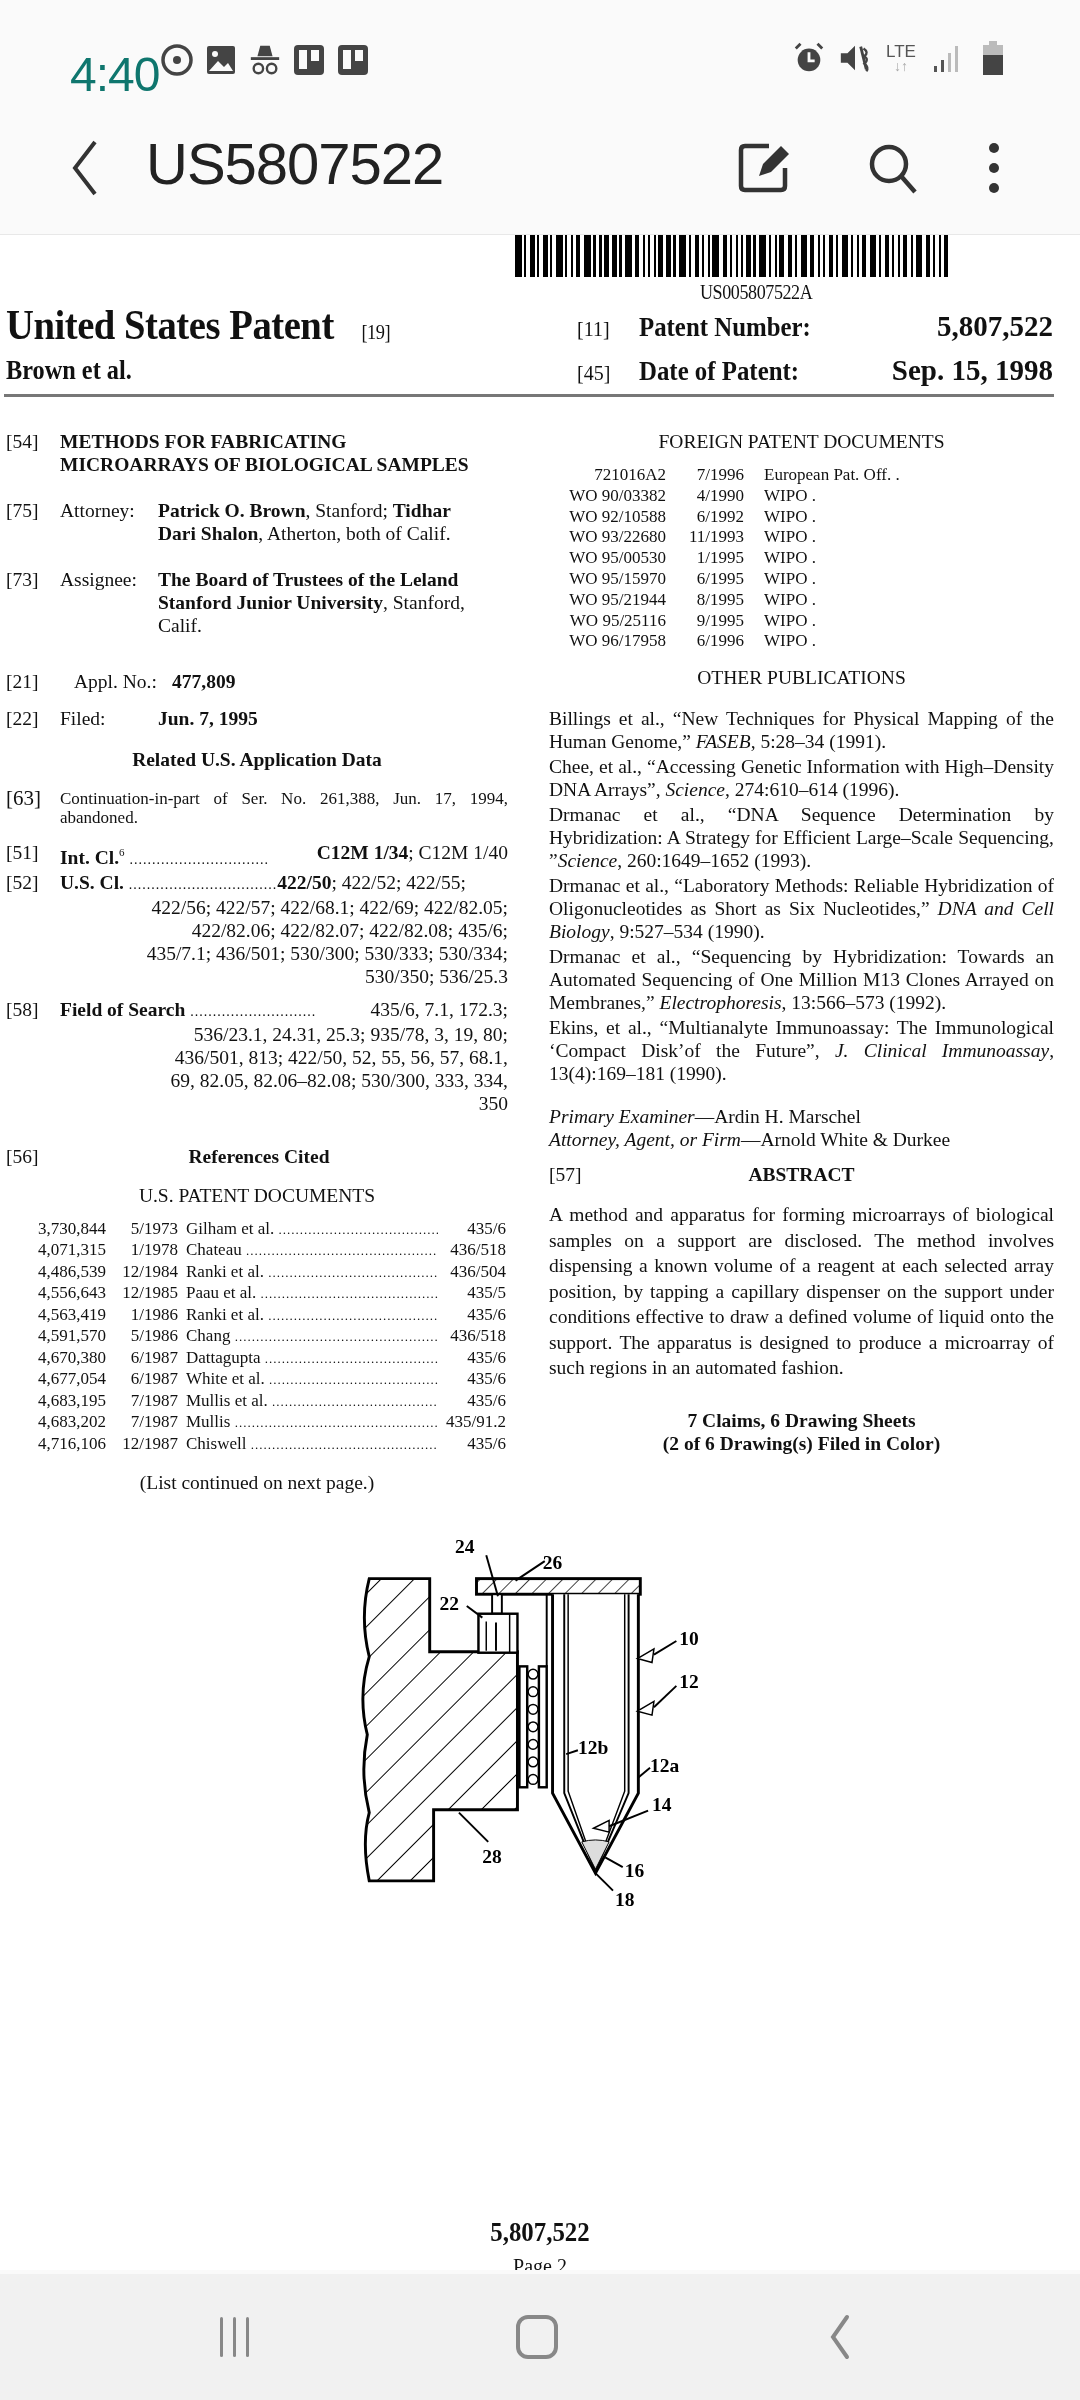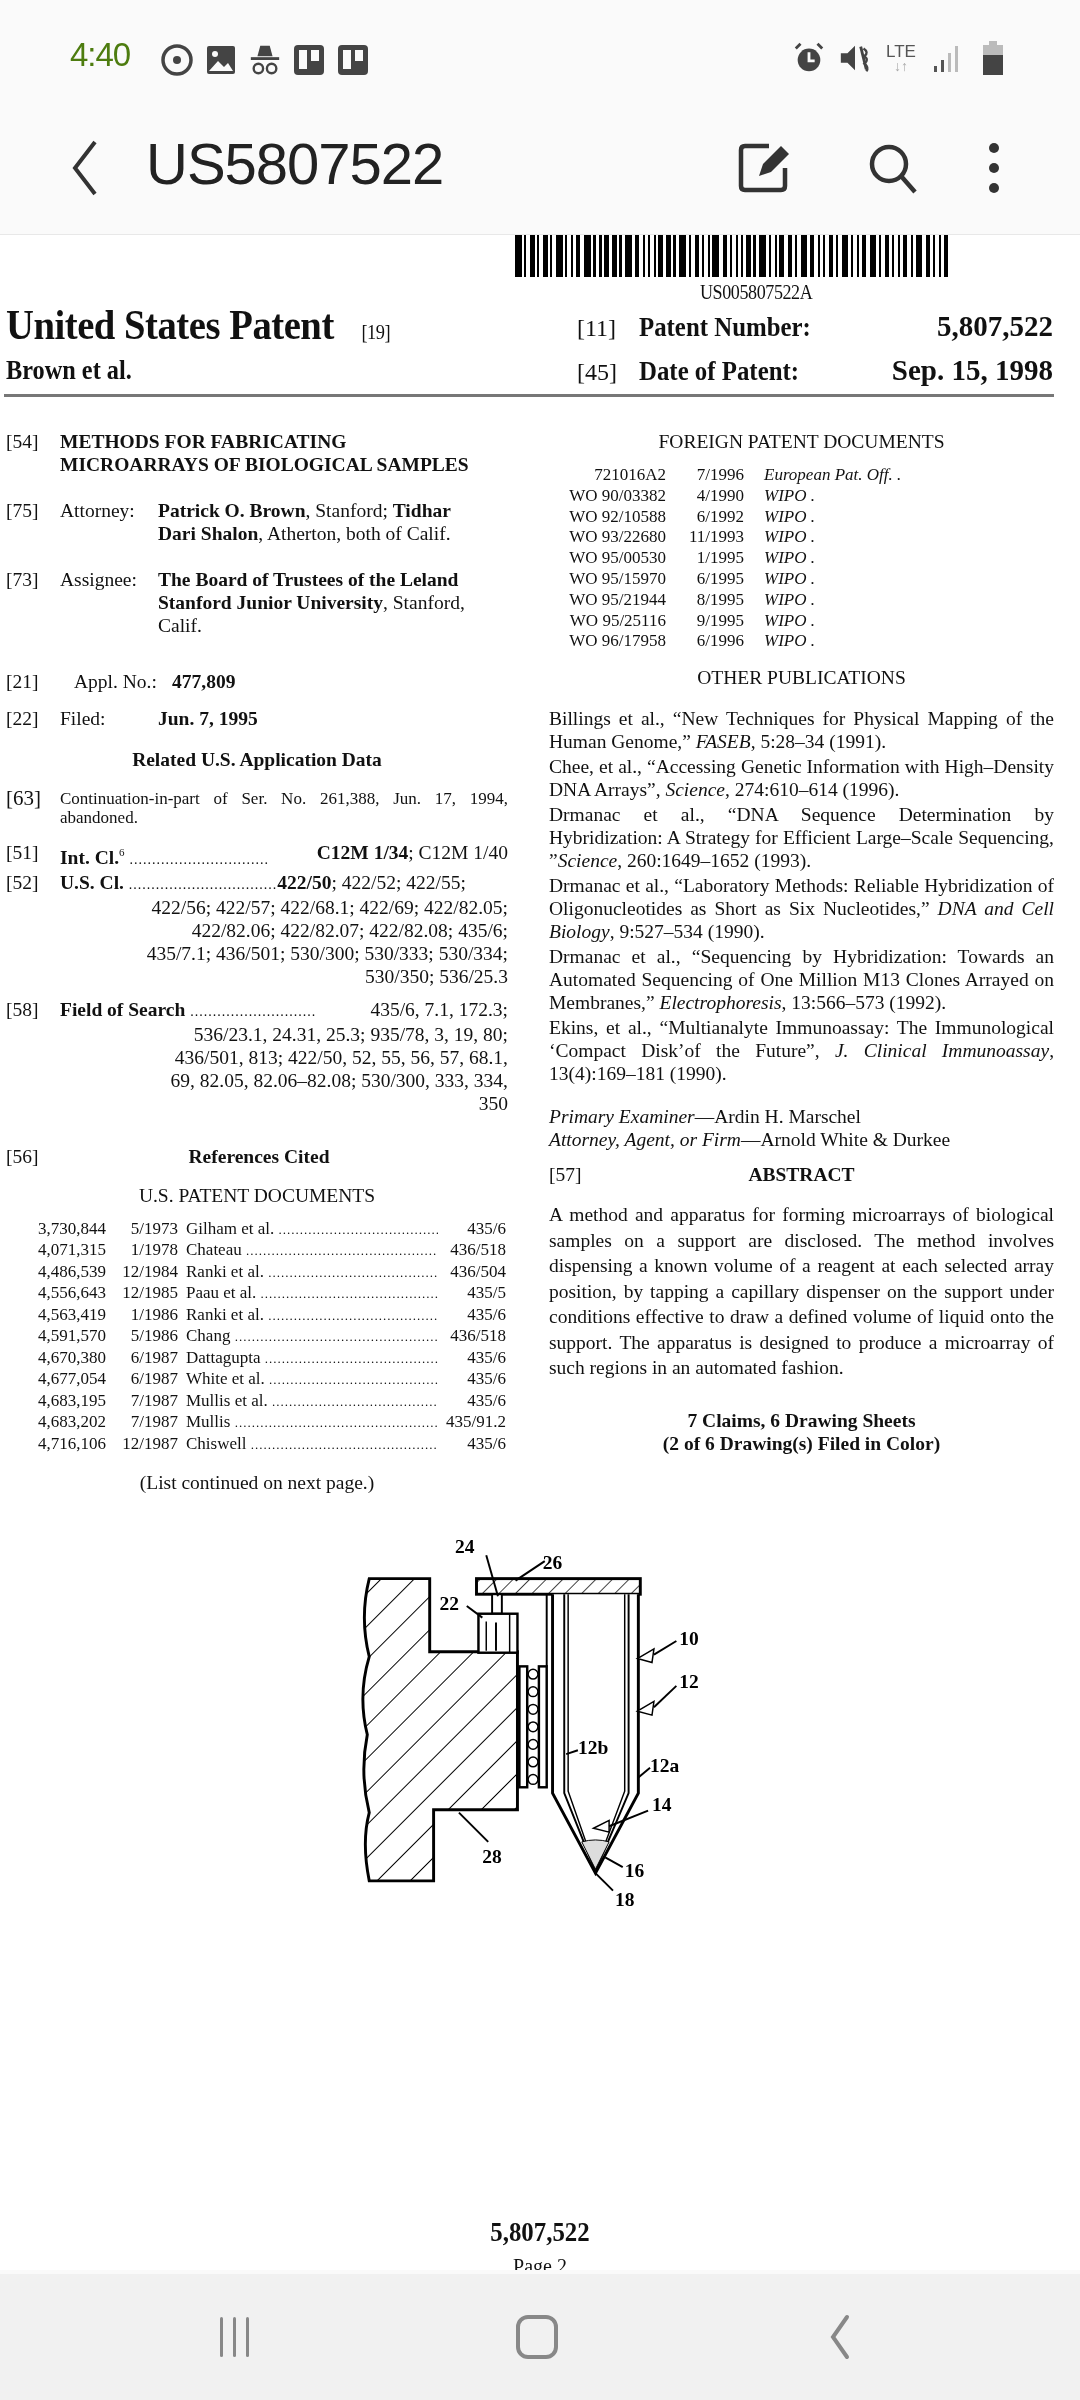--- a/index.html
+++ b/index.html
@@ -1,42 +1,42 @@
 <!DOCTYPE html>
 <html><head>
 <meta charset="utf-8">
 <style>
   * { box-sizing: border-box; margin: 0; padding: 0; }
   html, body { width: 1080px; height: 2400px; overflow: hidden; background: #fafafa; }
   body { position: relative; font-family: "Liberation Serif", serif; color: #111; }
 
   
   .status-bar { position: absolute; top: 0; left: 0; width: 1080px; height: 120px; background: #fafafa; }
-  .status-time { position: absolute; left: 70px; top: 36px; font-family: "Liberation Sans", sans-serif; font-size: 33px; color: #4d7c0f; letter-spacing: -1px; }
+  .status-time { position: absolute; left: 70px; top: 47px; font-family: "Liberation Sans", sans-serif; font-size: 48px; color: #0f766e; letter-spacing: -1px; }
   .sb-icons-left { position: absolute; left: 160px; top: 42px; display: flex; gap: 10px; align-items: center; }
   .sb-icons-right { position: absolute; right: 70px; top: 40px; display: flex; gap: 12px; align-items: center; }
   .sb-ic { width: 34px; height: 36px; display: flex; align-items: center; justify-content: center; }
 
   
   .app-bar { position: absolute; top: 120px; left: 0; width: 1080px; height: 115px; background: #fafafa; border-bottom: 1px solid #e8e8e8; }
   .back-btn { position: absolute; left: 60px; top: 8px; width: 50px; height: 80px; display: flex; align-items: center; justify-content: center; }
   .app-title { position: absolute; left: 146px; top: 10px; font-family: "Liberation Sans", sans-serif; font-size: 58px; color: #222; letter-spacing: -1px; }
   .ab-btn { position: absolute; top: 12px; width: 64px; height: 72px; display: flex; align-items: center; justify-content: center; }
 
   
   .doc { position: absolute; top: 235px; left: 0; width: 1080px; height: 2035px; background: #ffffff; overflow: hidden; }
   .barcode { position: absolute; left: 515px; top: 0; width: 537px; height: 42px; display: flex; align-items: stretch; }
   .barcode span { display: block; background: #000; }
   .barcode-text { position: absolute; left: 700px; top: 44px; font-size: 22px; letter-spacing: -0.5px; transform: scaleX(0.82); transform-origin: left; }
 
   .h-title { position: absolute; left: 6px; top: 66px; font-size: 42px; font-weight: bold; letter-spacing: -0.5px; transform: scaleX(0.92); transform-origin: left; }
   .h-code { font-size: 20px; font-weight: normal; }
   .h-authors { position: absolute; left: 6px; top: 120px; font-size: 27px; font-weight: bold; transform: scaleX(0.9); transform-origin: left; }
   .h-right-row { position: absolute; left: 577px; width: 476px; display: flex; align-items: baseline; }
-  .h-right-row .code { font-size: 24px; width: 62px; }
+  .h-right-row .code { font-size: 20px; width: 62px; }
   .h-right-row .lbl { font-size: 27px; font-weight: bold; flex: 1; transform: scaleX(0.92); transform-origin: left; }
   .h-right-row .val { font-size: 29px; font-weight: bold; text-align: right; }
   .h-rule { position: absolute; left: 4px; top: 159px; width: 1050px; height: 3px; background: #777; }
 
   .col-left { position: absolute; left: 6px; top: 195px; width: 502px; font-size: 19.5px; line-height: 23px; }
   .col-right { position: absolute; left: 549px; top: 195px; width: 505px; font-size: 19.5px; line-height: 23px; }
 
   .field { display: flex; margin-bottom: 23px; }
   .field .code { width: 54px; flex: none; }
   .field .body { flex: 1; }
@@ -51,21 +51,21 @@
   .us-row { display: flex; }
   .us-row .num { width: 80px; }
   .us-row .dt { width: 68px; text-align: right; padding-right: 8px; }
   .us-row .nm { flex: 1; white-space: nowrap; overflow: hidden; }
   .us-row .cl { width: 68px; text-align: right; }
 
   .fp-table { font-size: 17px; line-height: 20.8px; margin-left: 2px; }
   .fp-row { display: flex; }
   .fp-row .num { width: 115px; text-align: right; }
   .fp-row .dt { width: 78px; text-align: right; }
-  .fp-row .off { padding-left: 20px; font-style: italic; }
+  .fp-row .off { padding-left: 20px; }
 
   .pub { text-align: justify; margin-bottom: 2px; font-size: 19.5px; line-height: 23px; }
   .abstract { text-align: justify; font-size: 19.5px; line-height: 25.5px; }
 
   .figure { position: absolute; left: 340px; top: 1285px; width: 390px; height: 400px; }
 
   .footer-num { position: absolute; left: 0; width: 1080px; top: 1982px; text-align: center; font-size: 27px; font-weight: bold; transform: scaleX(0.92); }
   .footer-page { position: absolute; left: 0; width: 1080px; top: 2020px; text-align: center; font-size: 20px; }
 
   

